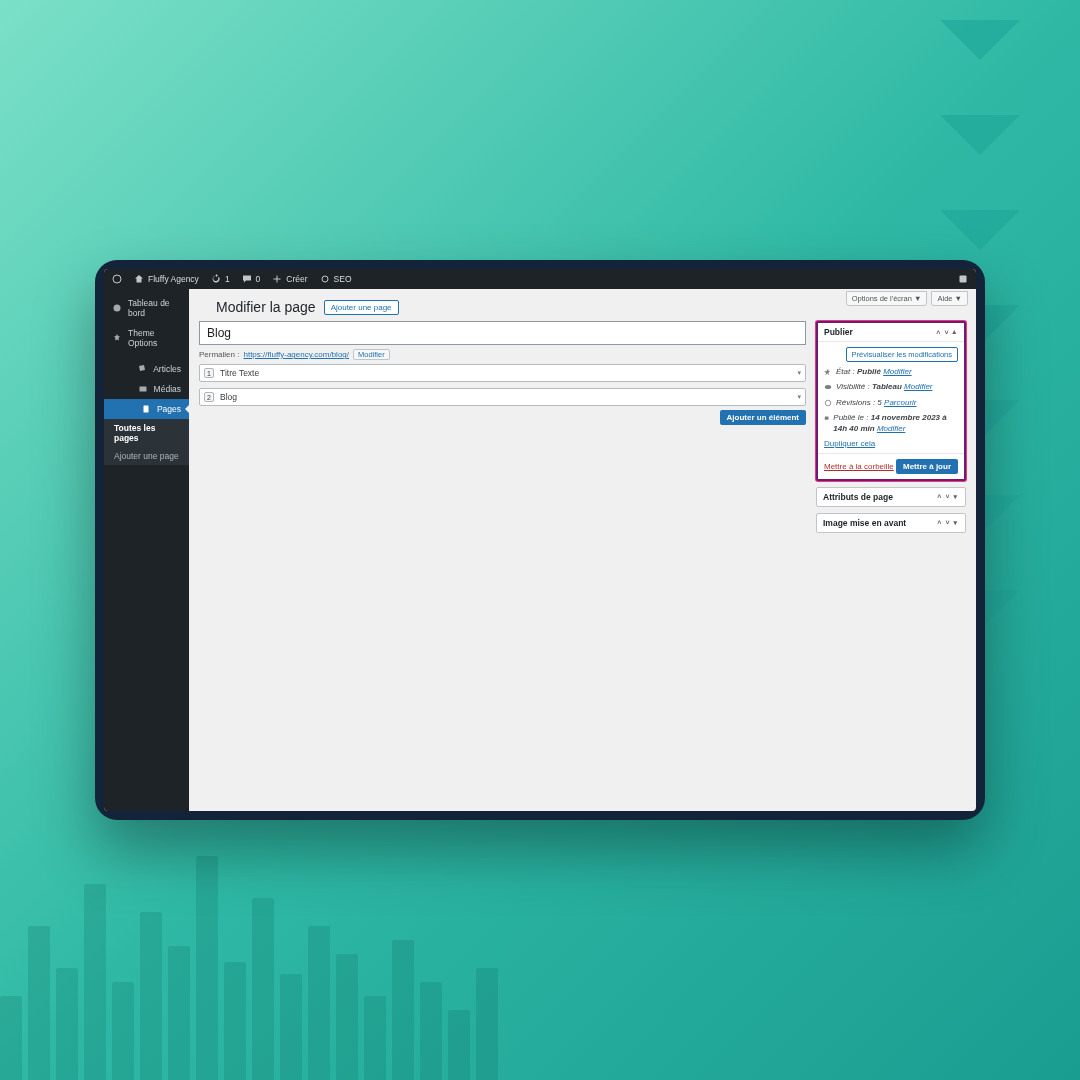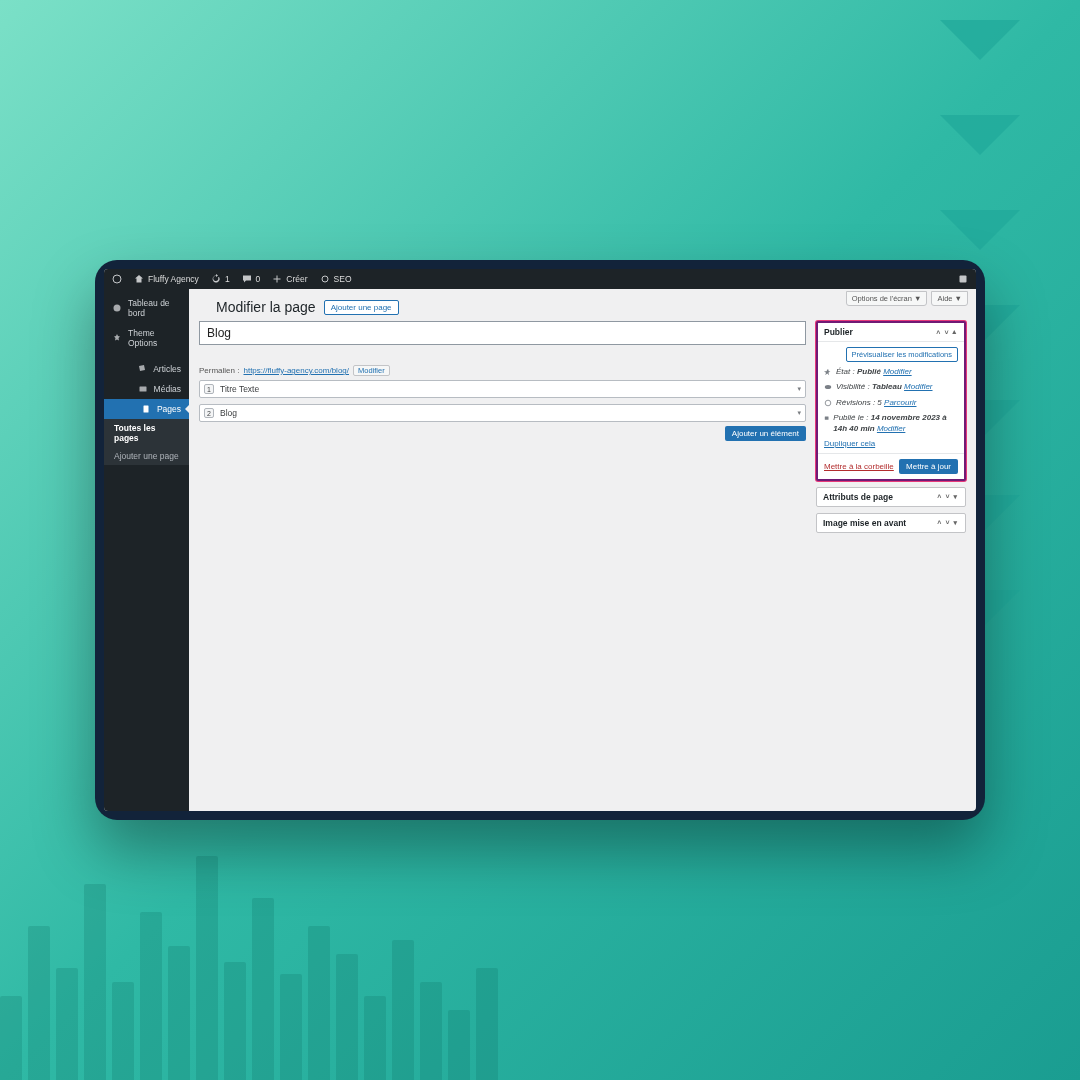--- a/index.html
+++ b/index.html
@@ -46,36 +46,36 @@
   .toplinks { position:absolute; right:8px; top:2px; display:flex; gap:4px;}
   .toplinks .tab { background:#f6f7f7; border:1px solid #c3c4c7; font-size:7.5px; padding:2px 5px; border-radius:0 0 3px 3px; color:#555; cursor:pointer;}
   .heading-row { display:flex; align-items:center; gap:8px; margin-top:6px;margin-left:17px;}
   .heading { font-size:14px; color:#1d2327; font-weight:400;}
   .btn-outline { border:1px solid #2271b1; color:#2271b1; background:#fff; font-size:8px; padding:2px 6px; border-radius:2px; cursor:pointer;}
   .contentrow { display:flex; gap:10px; margin-top:6px; flex:1; min-height:0;}
   .maincol { flex:1; display:flex; flex-direction:column; }
   .title-input {
     width:100%; border:1px solid #8f98a1; background:#fff; padding:4px 7px; font-size:12px; color:#222; outline:none;
   }
-  .permalink { font-size:8px; color:#555; margin-top:20px; display:flex; align-items:center; gap:4px; flex-wrap:wrap;}
+  .permalink { font-size:8px; color:#555; margin-top:4px; display:flex; align-items:center; gap:4px; flex-wrap:wrap;}
   .permalink a { color:#2271b1; text-decoration:underline;}
   .minibtn { border:1px solid #c3c4c7; background:#f6f7f7; color:#2271b1; font-size:7.5px; padding:0 4px; border-radius:2px; cursor:pointer;}
   .secthead { font-size:8.5px; color:#333; margin-top:10px; font-weight:600;}
   .block-list { margin-top:4px; display:flex; flex-direction:column; gap:6px;}
   .block {
     display:flex; align-items:center; background:#fff; border:1px solid #b7bcc2; border-radius:2px; padding:3px 4px;
     font-size:8.5px; color:#3a3c3e;
   }
   .block .num {
     display:inline-flex; align-items:center; justify-content:center; width:10px; height:10px; border:1px solid #b0b5bb;
     border-radius:2px; font-size:7px; margin-right:6px; background:#f4f5f6;
   }
   .block .toggle-right { margin-left:auto; font-size:7px; color:#7a7d81;}
   .block-footer { display:flex; justify-content:flex-end; margin-top:4px;}
-  .btn-blue { background:#2271b1; color:#fff; border:none; font-size:8px; padding:3px 7px; border-radius:2px; cursor:pointer;}
+  .btn-blue { background:#2271b1; color:#fff; border:none; font-size:8px; padding:3px 7px; border-radius:2px; cursor:pointer;font-weight:bold;}
   .sidecol { width:150px; display:flex; flex-direction:column; gap:6px;}
   .box { background:#fff; border:1px solid #c3c4c7; border-radius:2px;}
   .box.hl { border:2px solid #701a75; box-shadow:0 0 0 1px #e6397a; }
   .box-head { display:flex; align-items:center; padding:4px 6px; font-size:8.5px; font-weight:600; color:#1d2327; border-bottom:1px solid #e5e7e9;}
   .box-head .spacer { margin-left:auto;}
   .box-head .chev { font-size:7px; color:#666; padding:0 2px; cursor:pointer;}
   .box-body { padding:5px 6px; font-size:8px; color:#3f4346; display:flex; flex-direction:column; gap:5px;}
   .box-body .row { display:flex; align-items:flex-start; gap:4px; line-height:1.3;font-style:italic;}
   .box-body .row svg { width:8px; height:8px; fill:#7b8087; margin-top:1px;}
   .box-body a { color:#2271b1;}

